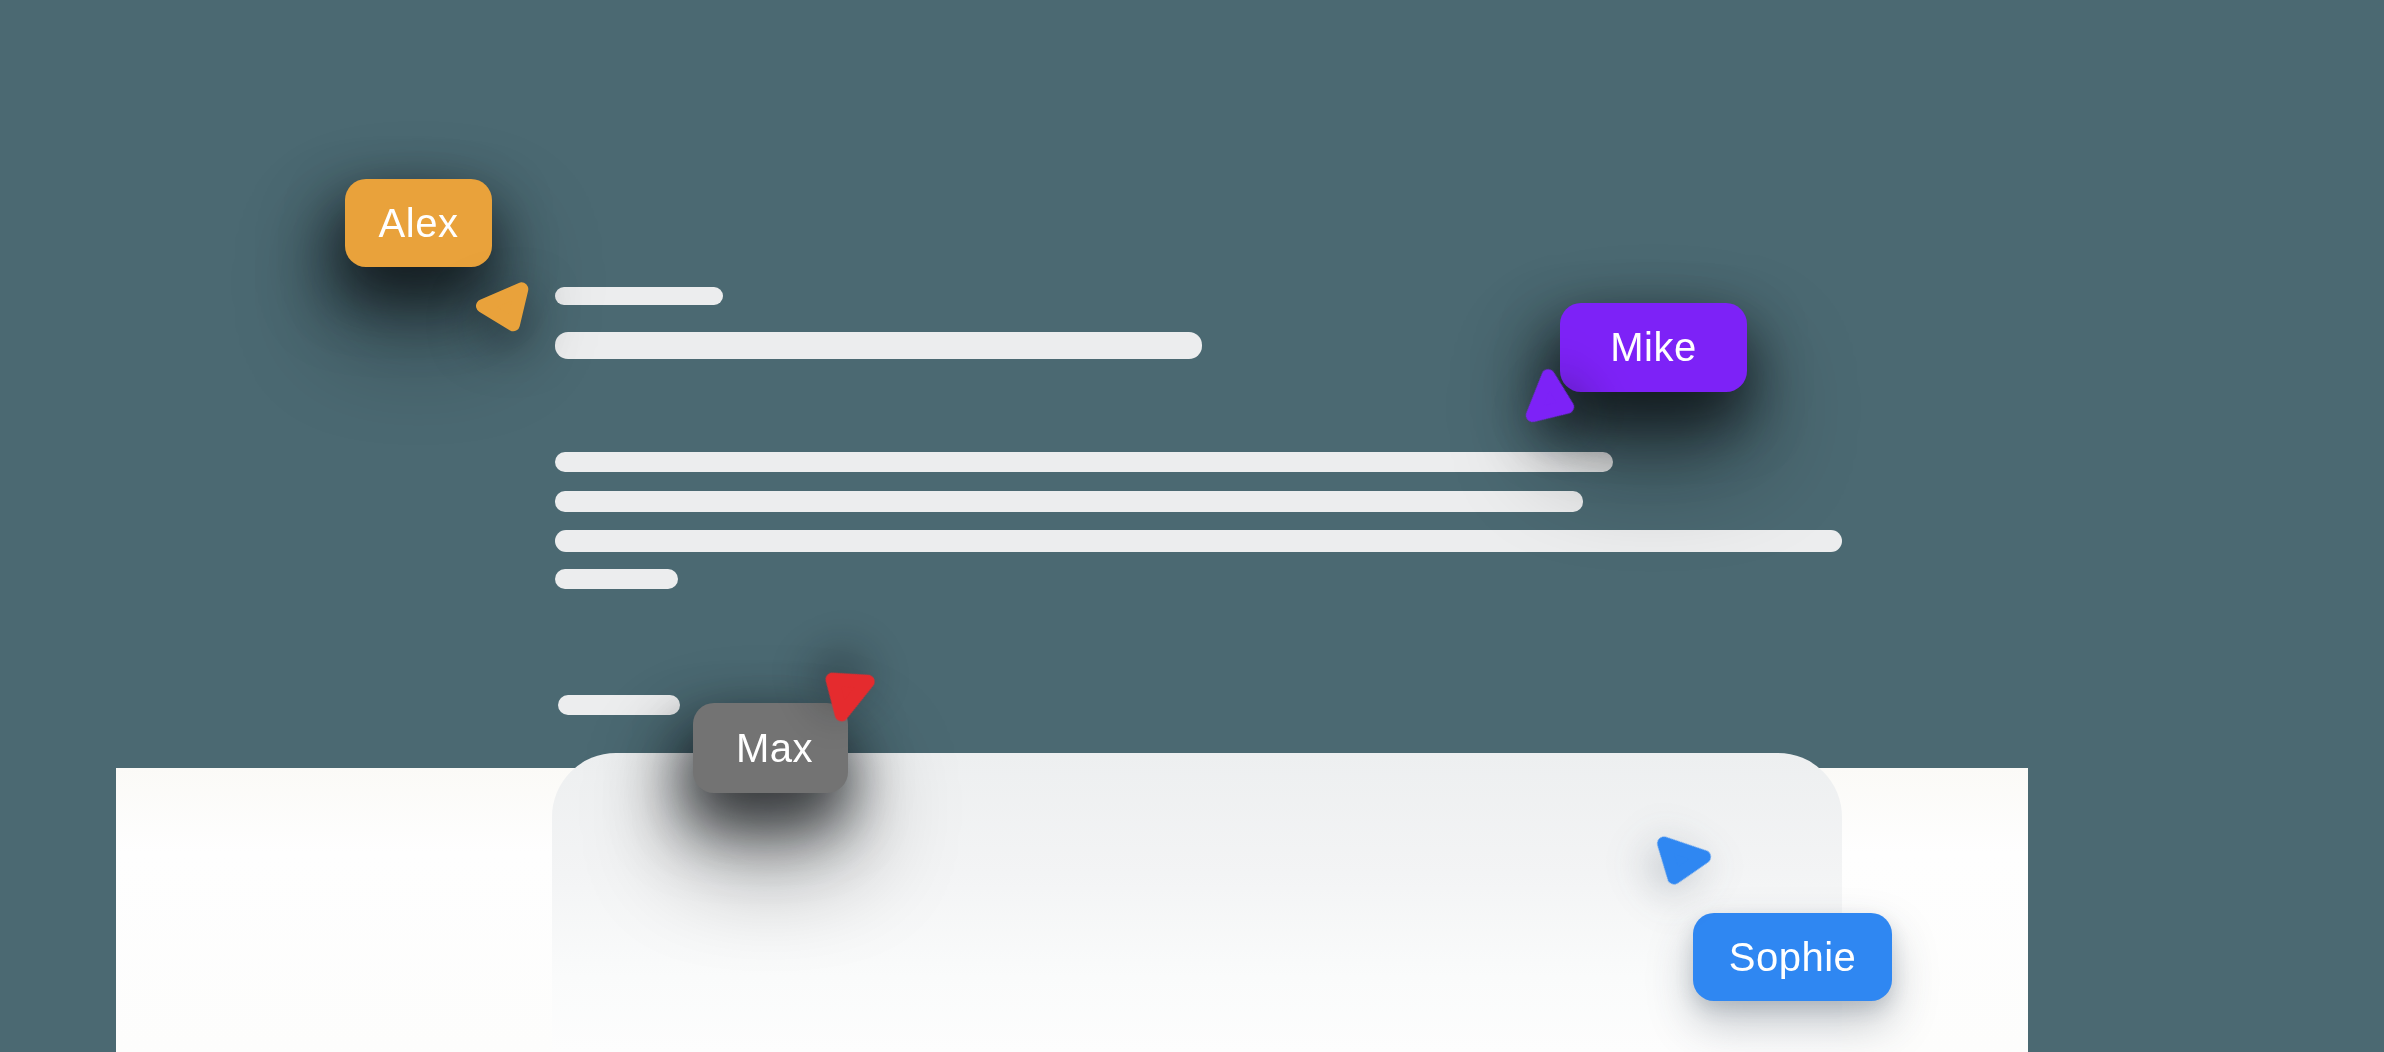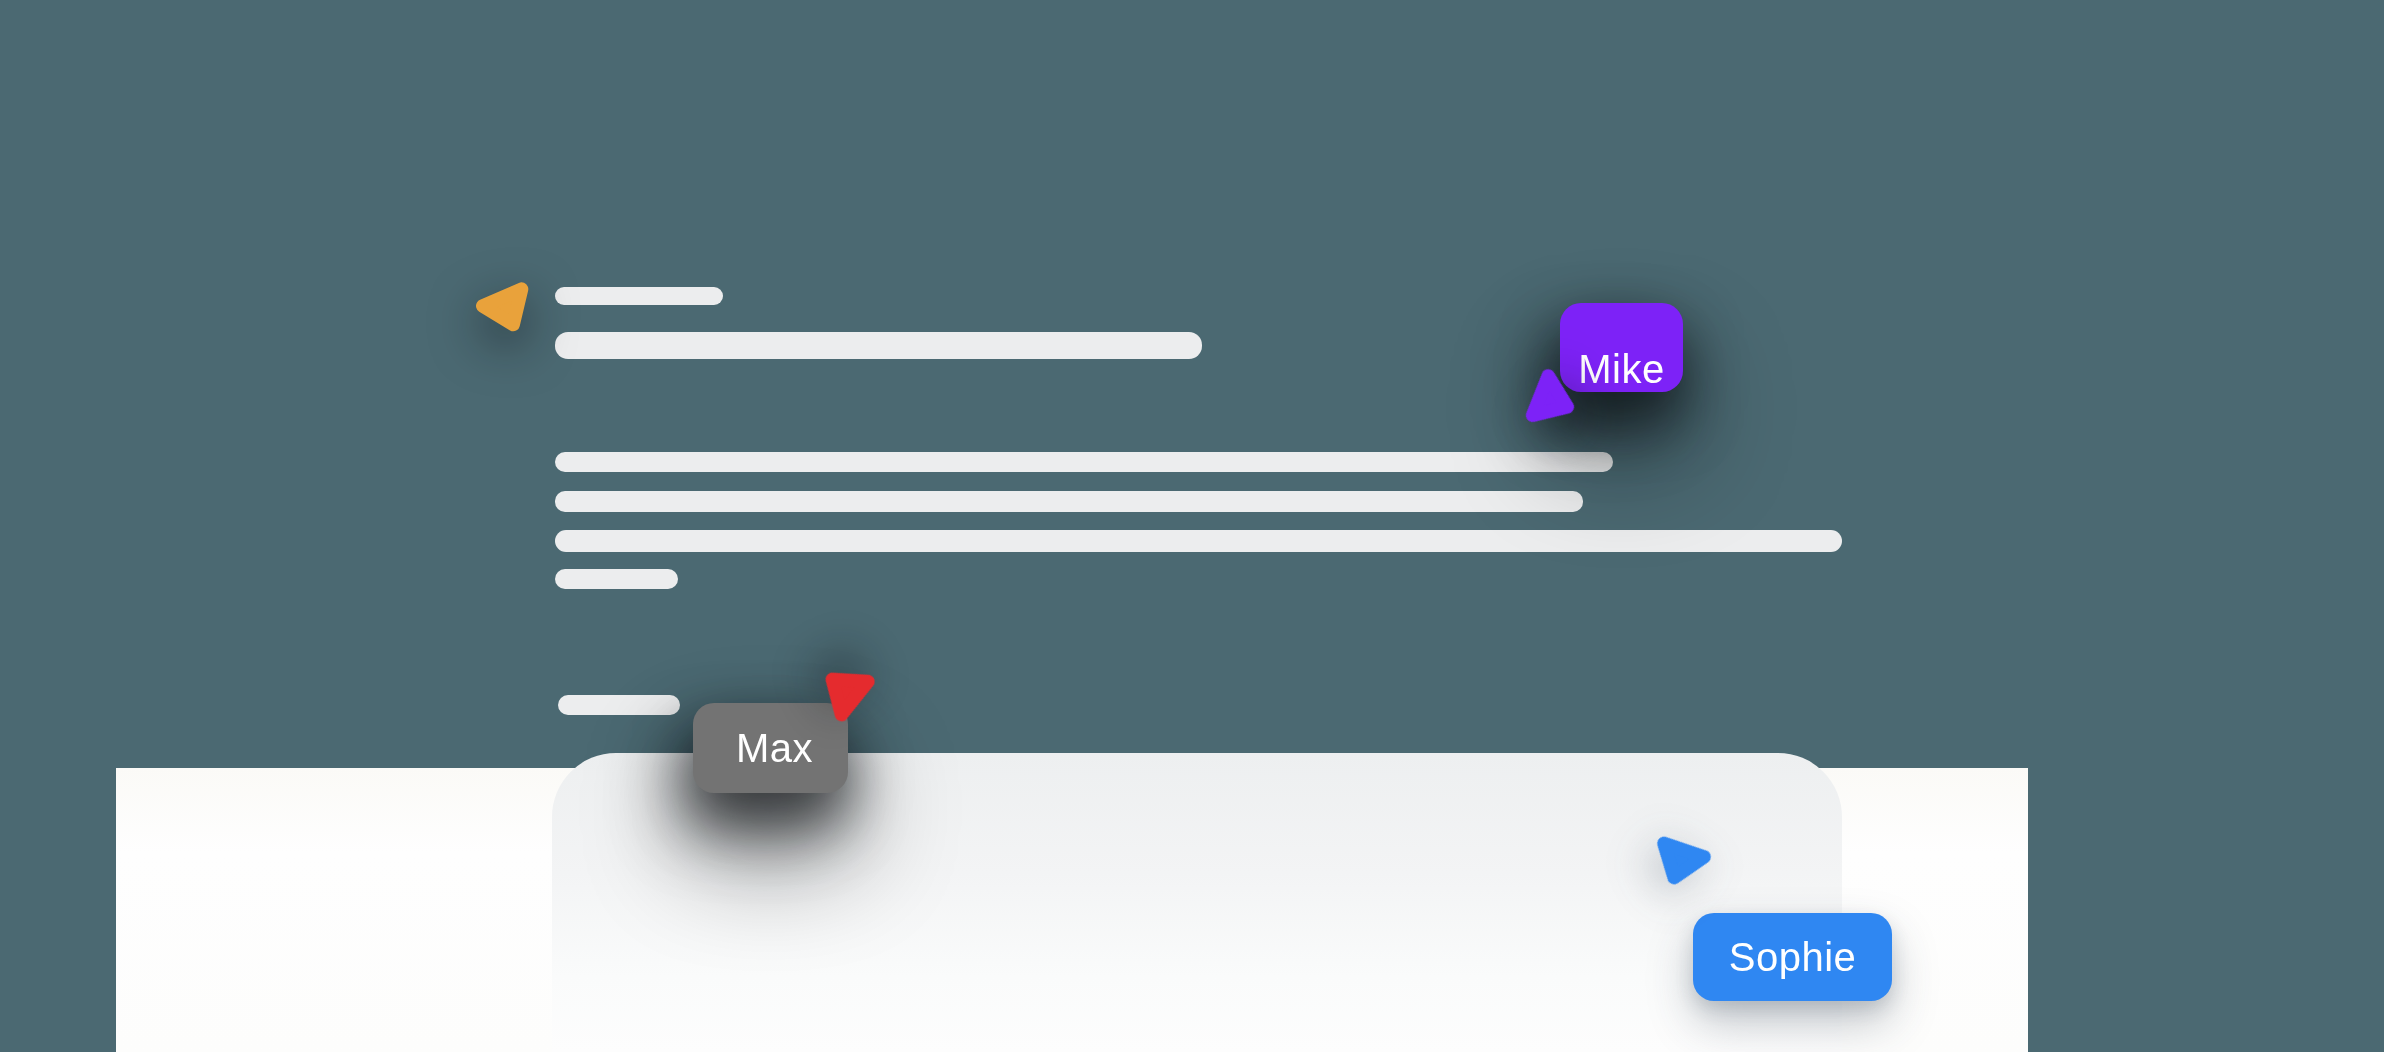--- a/index.html
+++ b/index.html
@@ -41,21 +41,21 @@
     margin-top:41px;
   }
 
   .cursor{position:absolute;z-index:5;width:54px;height:54px;}
   .cursor svg{display:block;width:100%;height:100%;overflow:visible;}
   .cursor.on-dark svg{filter:drop-shadow(0 16px 24px rgba(7,10,13,.55));}
   .cursor.on-light svg{filter:drop-shadow(0 12px 20px rgba(45,62,78,.30));}
 
   
   #lbl-alex{left:345px;top:179px;width:147px;height:88px;}
-  #lbl-mike{left:1560px;top:303px;width:123px;height:89px;align-items:flex-end;}
+  #lbl-mike{left:1560px;top:303px;width:187px;height:89px;}
   #lbl-max{left:693px;top:703px;width:147px;height:90px;}
   #lbl-sophie{left:1693px;top:872px;width:199px;height:88px;}
 
   #cur-alex{left:476px;top:279px;}
   #cur-mike{left:1520px;top:374px;transform:rotate(-45deg);}
   #cur-max{left:823px;top:664px;transform:rotate(152deg);}
   #cur-sophie{left:1652px;top:830px;transform:rotate(42deg);}
 
   #bar-1{left:555px;top:287px;width:168px;height:18px;border-radius:9px;}
   #bar-2{left:555px;top:332px;width:647px;height:27px;border-radius:13px;}
@@ -79,20 +79,23 @@
   <div id="bar-4" class="skeleton-line"></div>
   <div id="bar-5" class="skeleton-line"></div>
   <div id="bar-6" class="skeleton-line"></div>
   <div id="bar-7" class="skeleton-line"></div>
 
   <div id="cur-alex" class="cursor on-dark" style="color: rgb(233, 162, 59);">
     <svg viewBox="0 0 32 32">
         <polygon points="4,16 27,6 22,27" fill="currentColor" stroke="currentColor" stroke-width="8" stroke-linejoin="round"></polygon>
       </svg>
   </div>
+  <div id="lbl-alex" class="user-label shadow-dark" style="background-color: rgb(233, 162, 59);">
+    <span>Alex</span>
+  </div>
 
   <div id="cur-mike" class="cursor on-dark" style="color: rgb(125, 34, 247);">
     <svg viewBox="0 0 32 32">
         <polygon points="4,16 27,6 22,27" fill="currentColor" stroke="currentColor" stroke-width="8" stroke-linejoin="round"></polygon>
       </svg>
   </div>
   <div id="lbl-mike" class="user-label shadow-dark" style="background-color: rgb(125, 34, 247);">
     <span>Mike</span>
   </div>
 

